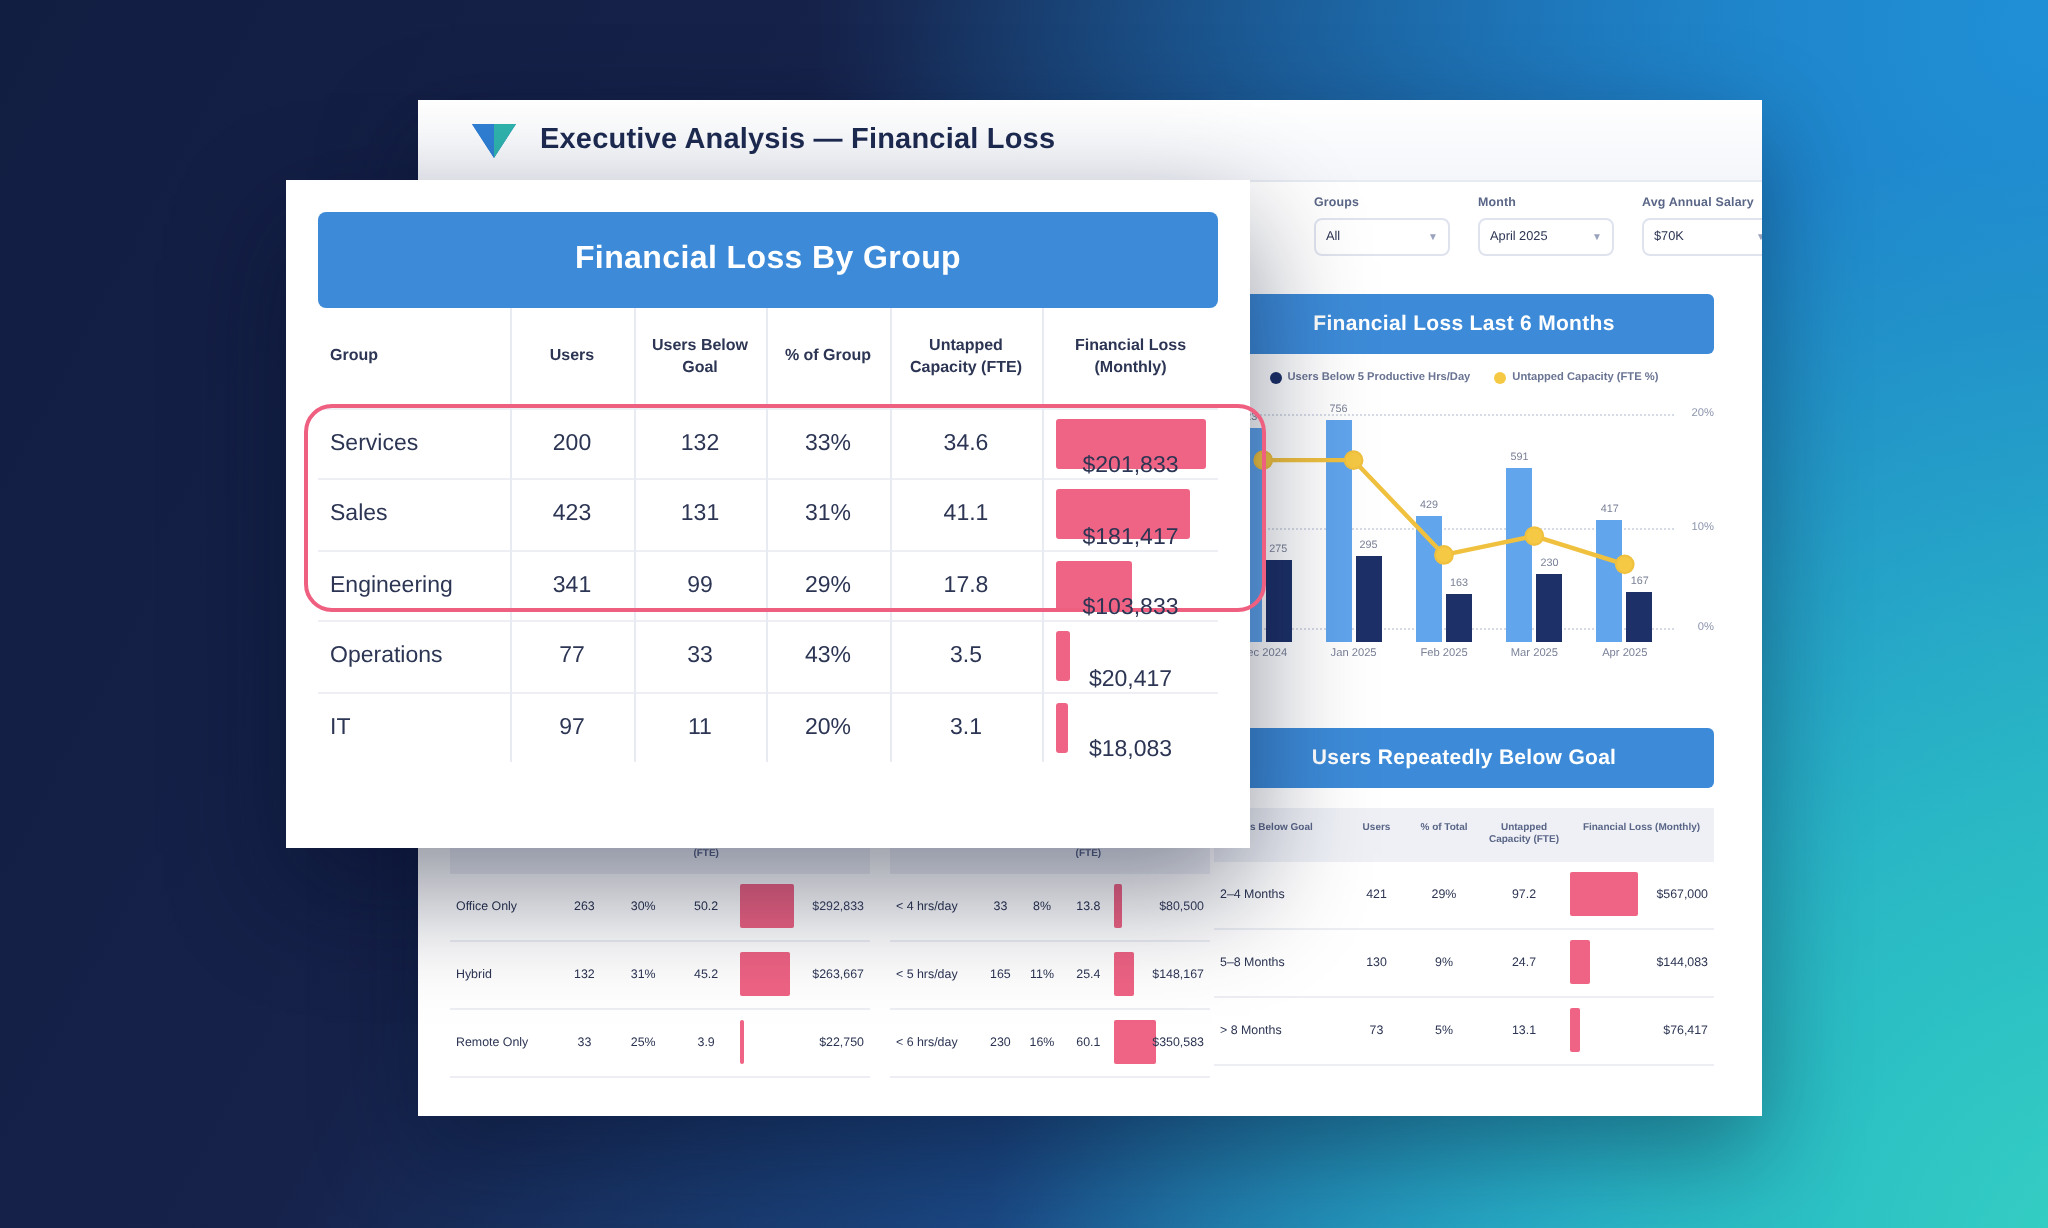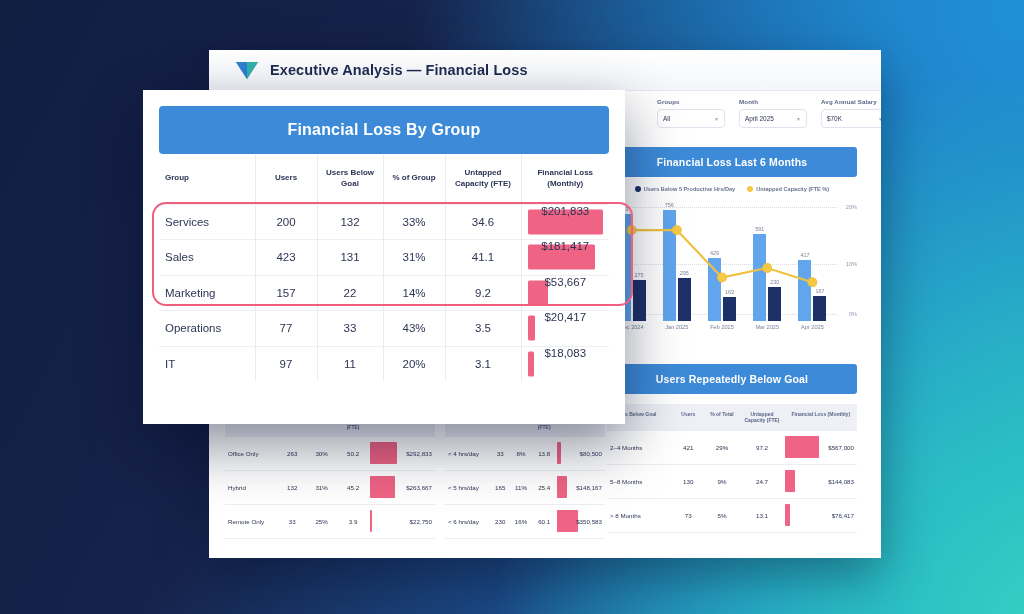--- a/index.html
+++ b/index.html
@@ -111,21 +111,21 @@
   table.grid th.l { text-align: left; }
   table.grid th:last-child { border-right: none; }
   table.grid td {
     font-size: 11.5px; color: #2c3553; text-align: center;
     height: 34.5px; border-top: 1px solid #edeff4; border-right: 1px solid #e9ebf2;
     padding: 0 6px; white-space: nowrap;
   }
   table.grid td.l { text-align: left; }
   table.grid td:last-child { border-right: none; }
   td.lossc { position: relative; padding: 0; }
-  td.lossc .wrap { position: relative; height: 34.5px; display: flex; align-items: flex-start; }
+  td.lossc .wrap { position: relative; height: 34.5px; display: flex; align-items: flex-end; }
   td.lossc .fill {
     position: absolute; left: 0; top: 50%; transform: translateY(-50%);
     height: 25px; background: #ef6384; border-radius: 1.5px;
   }
   td.lossc .txt { position: relative; z-index: 2; width: 100%; text-align: center; }
   #highlight {
     position: absolute; left: 9px; top: 112px; width: 481px; height: 104px;
     border: 2.4px solid #ef5f80; border-radius: 14px; pointer-events: none;
   }
 </style>
@@ -412,29 +412,29 @@
             <td>31%</td>
             <td>41.1</td>
             <td class="lossc">
               <div class="wrap">
                 <div class="fill" style="width:90%;background:#ef6384"></div>
                 <div class="txt">$181,417</div>
               </div>
             </td>
           </tr>
           <tr>
-            <td class="l">Marketing</td>
-            <td>157</td>
-            <td>22</td>
-            <td>14%</td>
-            <td>9.2</td>
+            <td class="l">Engineering</td>
+            <td>341</td>
+            <td>99</td>
+            <td>29%</td>
+            <td>17.8</td>
             <td class="lossc">
               <div class="wrap">
-                <div class="fill" style="width:27%;background:#ef6384"></div>
-                <div class="txt">$53,667</div>
+                <div class="fill" style="width:51%;background:#ef6384"></div>
+                <div class="txt">$103,833</div>
               </div>
             </td>
           </tr>
           <tr>
             <td class="l">Operations</td>
             <td>77</td>
             <td>33</td>
             <td>43%</td>
             <td>3.5</td>
             <td class="lossc">

